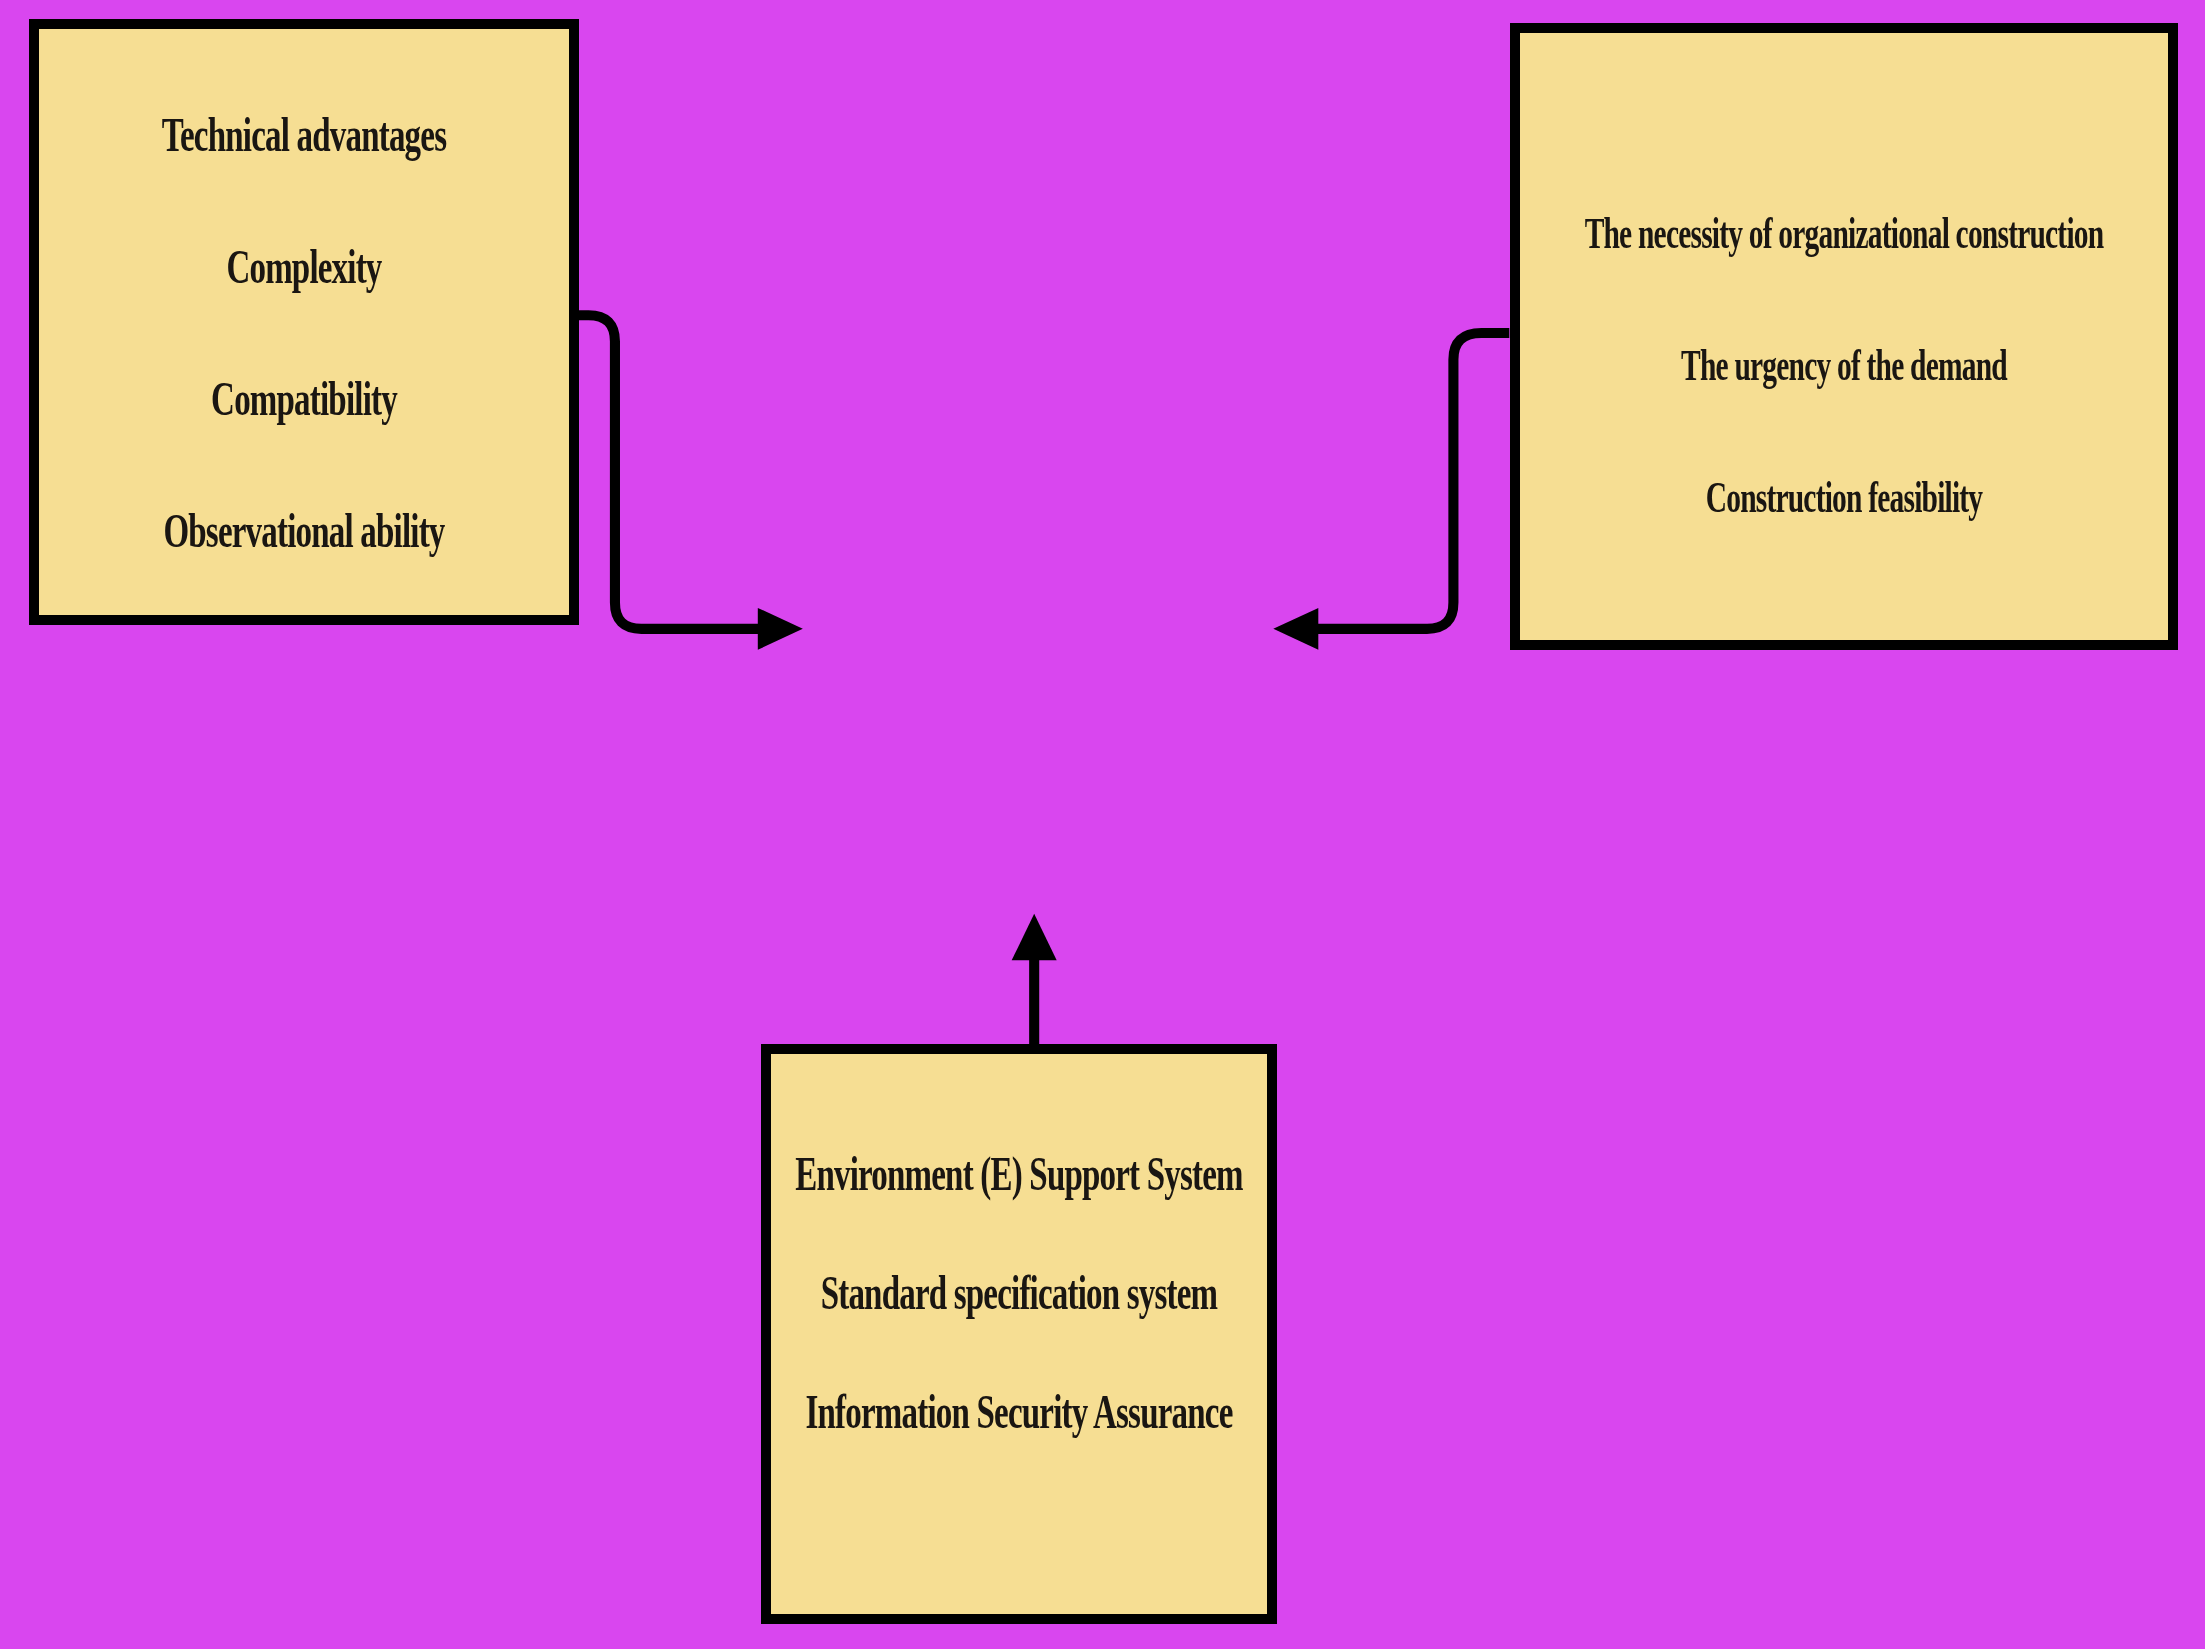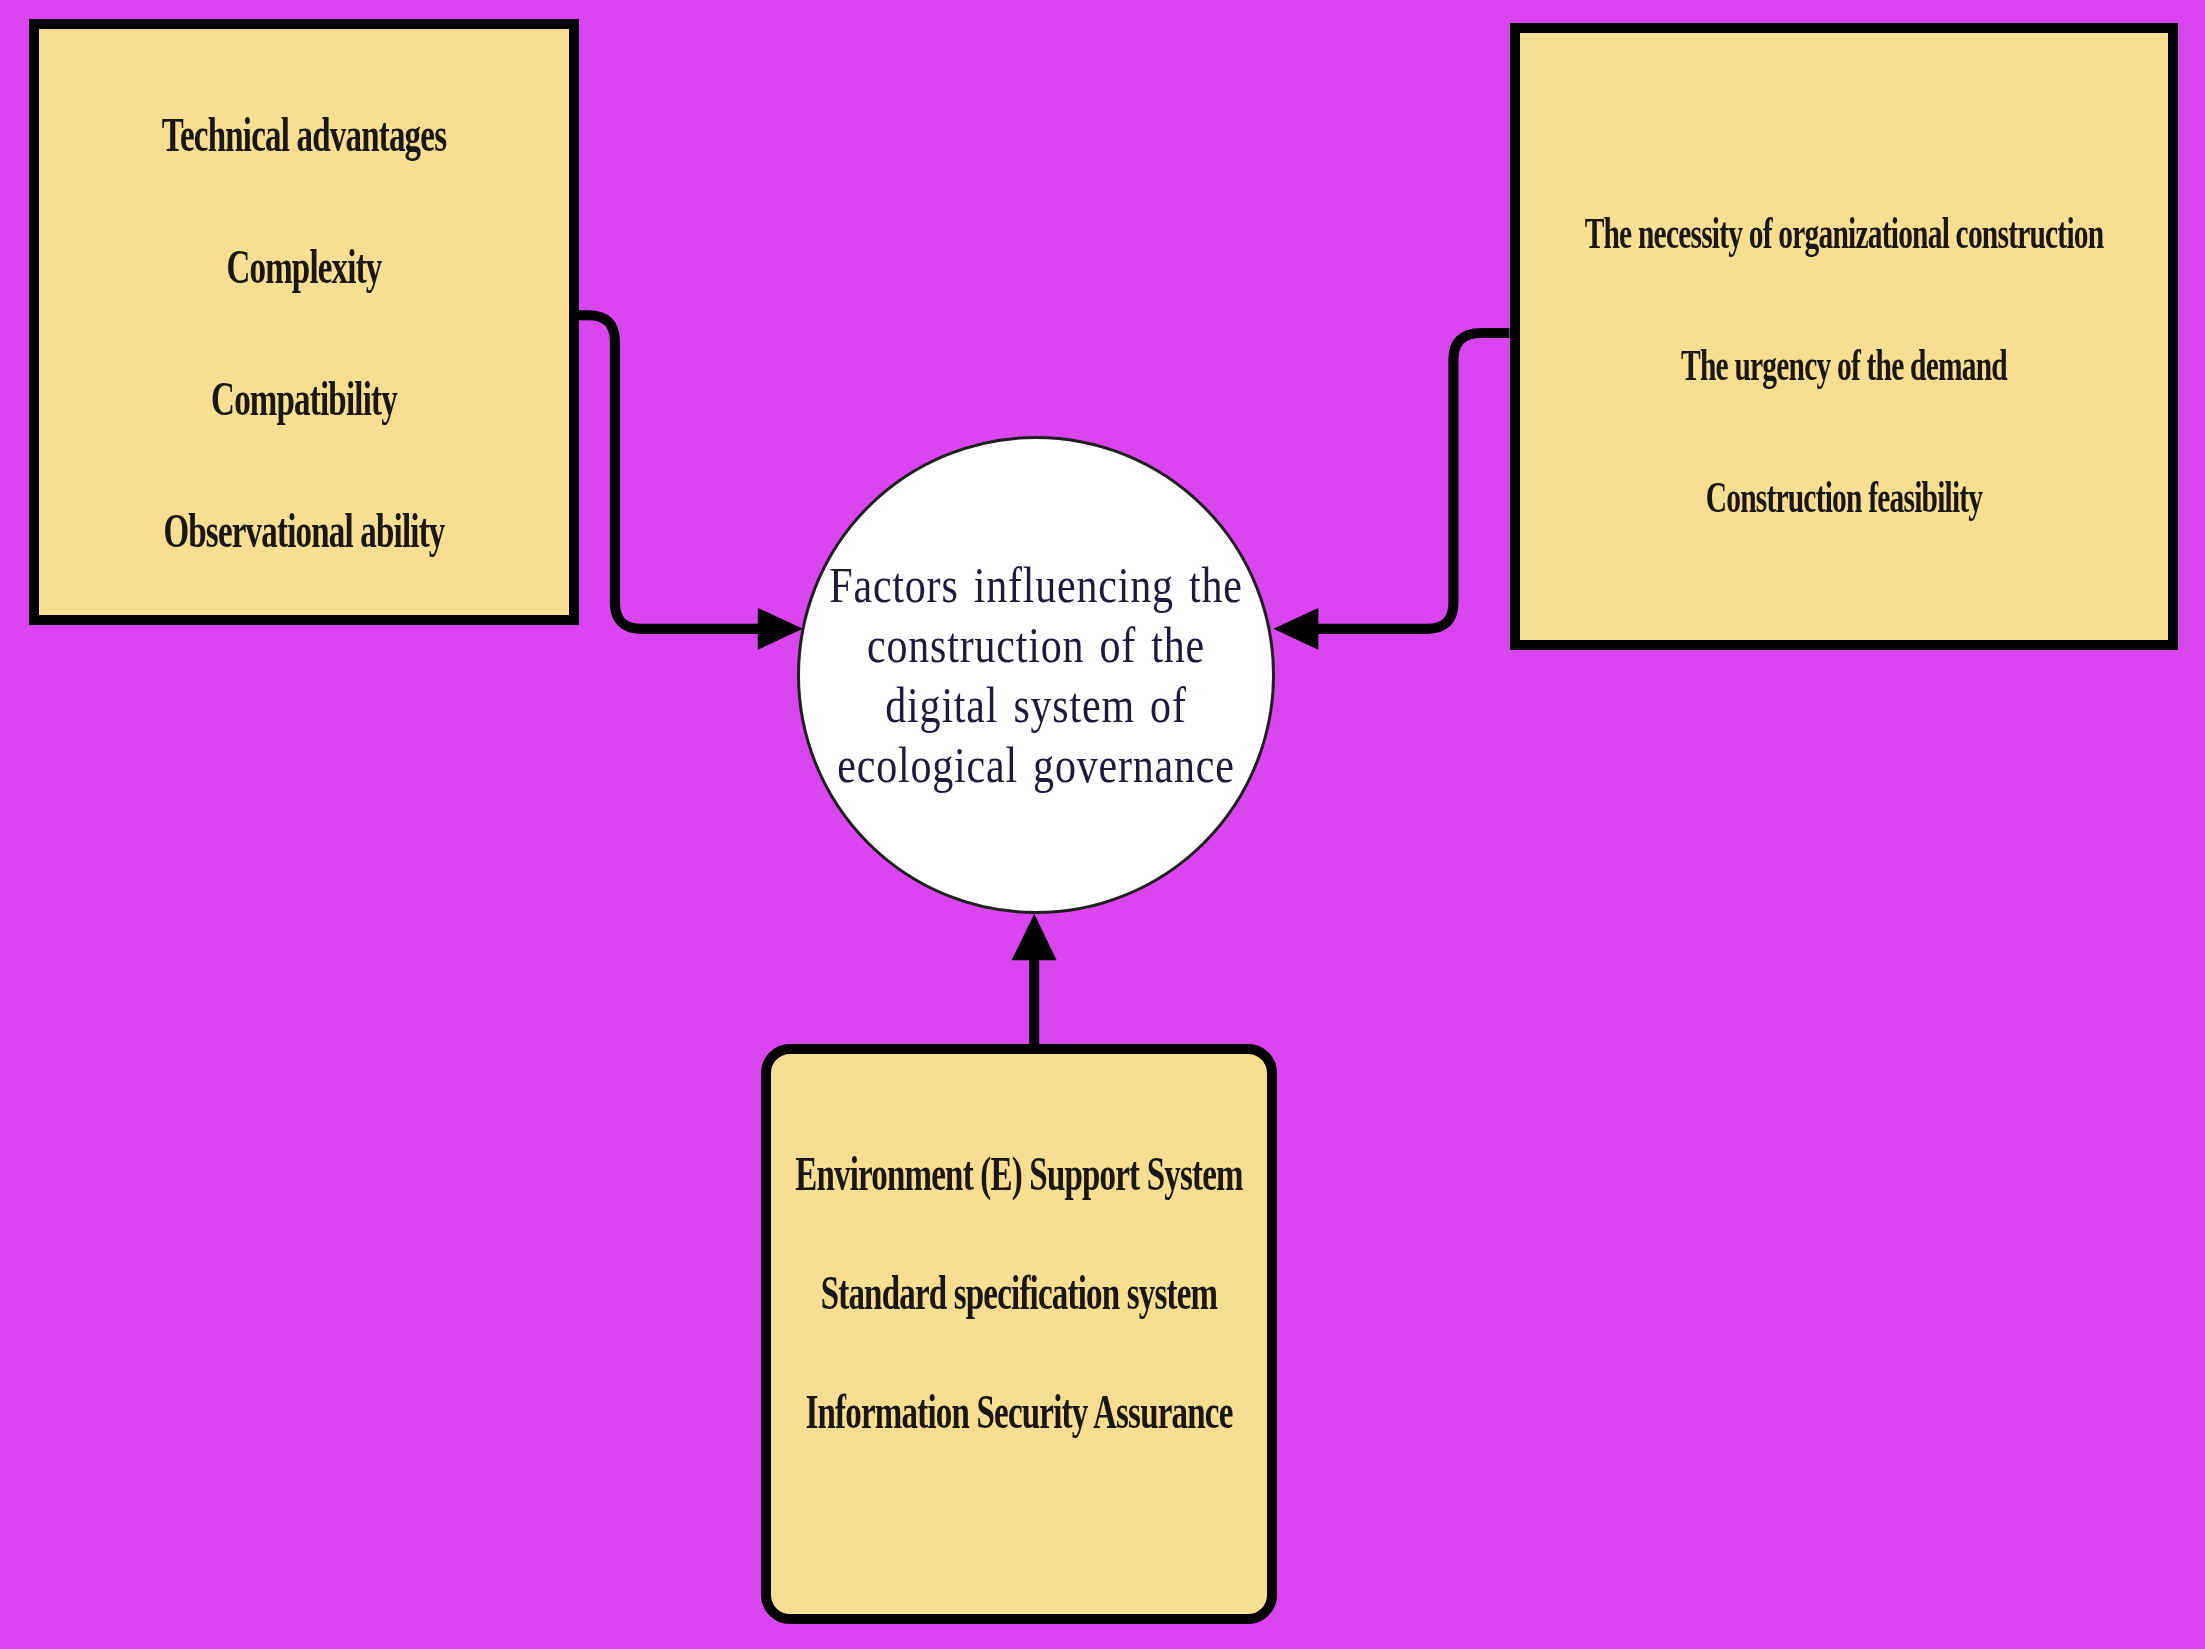--- a/index.html
+++ b/index.html
@@ -49,21 +49,21 @@
     color: var(--box-text, #1a1612);
     transform: scaleY(1.5);
   }
 
   .left-box   { left: 29px;   top: 19.4px;   width: 550px; height: 606px; padding-top: 39px; }
   .left-box .item   { height: 132px; }
 
   .right-box  { left: 1510px; top: 23px;   width: 668px; height: 627px; padding-top: 134px; }
   .right-box .item  { height: 132px; font-size: 29.5px; }
 
-  .bottom-box { left: 761px;  top: 1044px; width: 516px; height: 580px; padding-top: 61px; border-radius: 29px; }
+  .bottom-box { left: 761px;  top: 1044px; width: 516px; height: 580px; padding-top: 61px; }
   .bottom-box .item { height: 119px; }
 
   
   .circle {
     position: absolute;
     left: 797px; top: 436px;
     width: 478px; height: 478px;
     border-radius: 50%;
     background: var(--circle-fill, #ffffff);
     border: 3.1px solid var(--circle-border, #1f1f1f);
@@ -114,23 +114,15 @@
     <div class="item">The urgency of the demand</div>
     <div class="item">Construction feasibility</div>
   </div>
 
   <div class="box bottom-box">
     <div class="item">Environment (E) Support System</div>
     <div class="item">Standard specification system</div>
     <div class="item">Information Security Assurance</div>
   </div>
 
-  <div class="circle">
-    <div class="circle-text">
-      <div class="circle-line">Factors influencing the</div>
-      <div class="circle-line">construction of the</div>
-      <div class="circle-line">digital system of</div>
-      <div class="circle-line">ecological governance</div>
-    </div>
-  </div>
 
 </div>
 
 
 </body></html>

